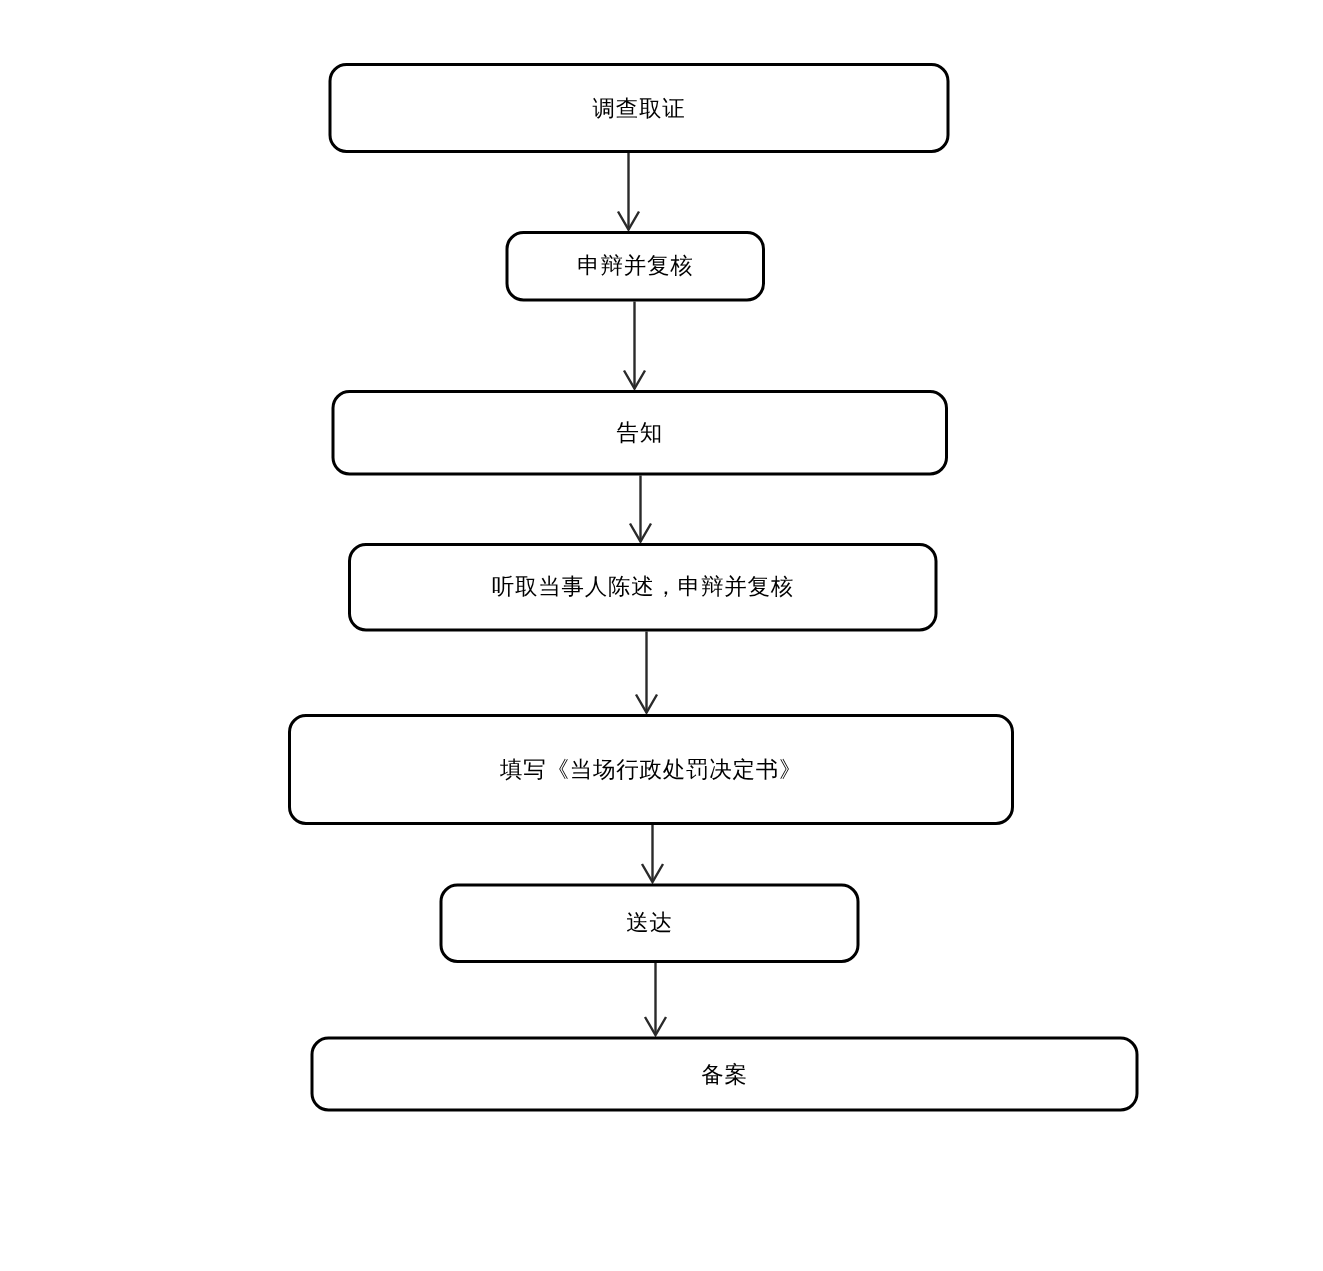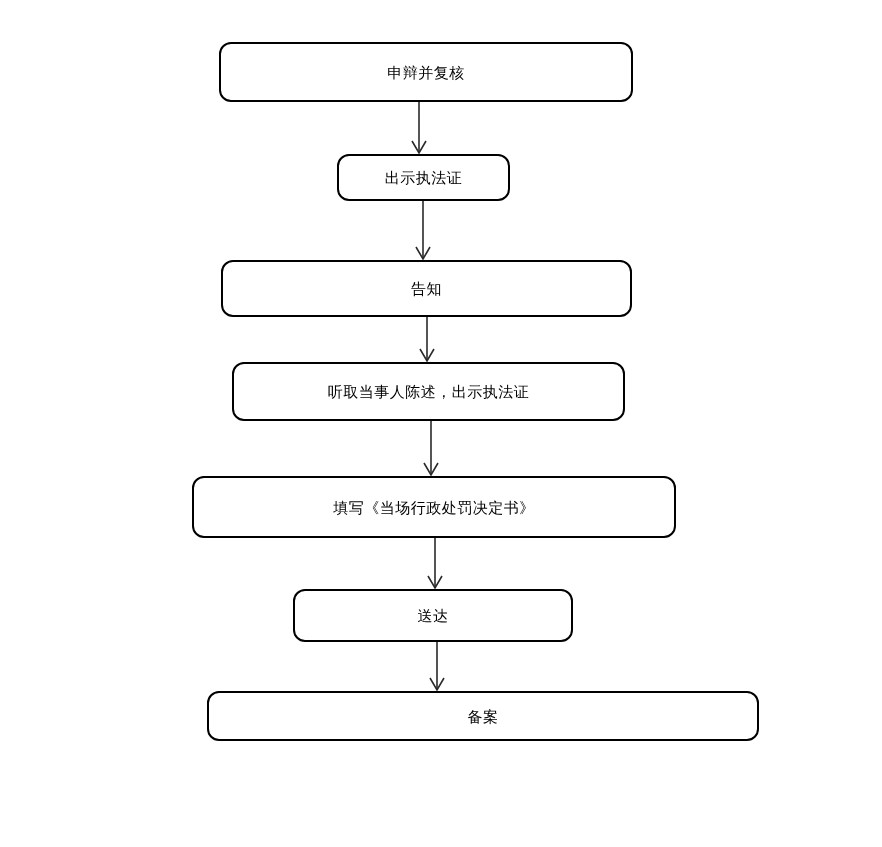--- a/index.html
+++ b/index.html
@@ -68,32 +68,32 @@
     </svg>
     <svg class="connector" width="28" height="51" style="left: 421px; top: 538px;">
       <line x1="14" y1="0" x2="14" y2="50" stroke="#2a2a2a" stroke-width="1.6"></line>
       <polyline points="7,38 14,50 21,38" stroke="#2a2a2a" stroke-width="1.6" fill="none" stroke-linecap="butt"></polyline>
     </svg>
     <svg class="connector" width="28" height="49" style="left: 423px; top: 642px;">
       <line x1="14" y1="0" x2="14" y2="48" stroke="#2a2a2a" stroke-width="1.6"></line>
       <polyline points="7,36 14,48 21,36" stroke="#2a2a2a" stroke-width="1.6" fill="none" stroke-linecap="butt"></polyline>
     </svg>
     <div class="node" style="left: 219px; top: 42px; width: 414px; height: 60px; border-color: rgb(0, 0, 0);">
-      <span class="node-label">申辩并复核</span>
+      <span class="node-label">调查取证</span>
     </div>
     <div class="node" style="left: 337px; top: 154px; width: 173px; height: 47px; border-color: rgb(0, 0, 0);">
-      <span class="node-label">出示执法证</span>
+      <span class="node-label">申辩并复核</span>
     </div>
     <div class="node" style="left: 221px; top: 260px; width: 411px; height: 57px; border-color: rgb(0, 0, 0); text-align: center;">
       <span class="node-label">告知</span>
     </div>
     <div class="node" style="left: 232px; top: 362px; width: 393px; height: 59px; border-color: rgb(0, 0, 0);">
-      <span class="node-label">听取当事人陈述，出示执法证</span>
+      <span class="node-label">听取当事人陈述，申辩并复核</span>
     </div>
-    <div class="node" style="left: 192px; top: 476px; width: 484px; height: 62px; border-color: rgb(0, 0, 0);">
+    <div class="node" style="left: 192px; top: 476px; width: 484px; height: 74px; border-color: rgb(0, 0, 0);">
       <span class="node-label">填写《当场行政处罚决定书》</span>
     </div>
     <div class="node" style="left: 293px; top: 589px; width: 280px; height: 53px; border-color: rgb(0, 0, 0);">
       <span class="node-label">送达</span>
     </div>
     <div class="node" style="left: 207px; top: 691px; width: 552px; height: 50px; border-color: rgb(0, 0, 0);">
       <span class="node-label">备案</span>
     </div>
   </div>
 

